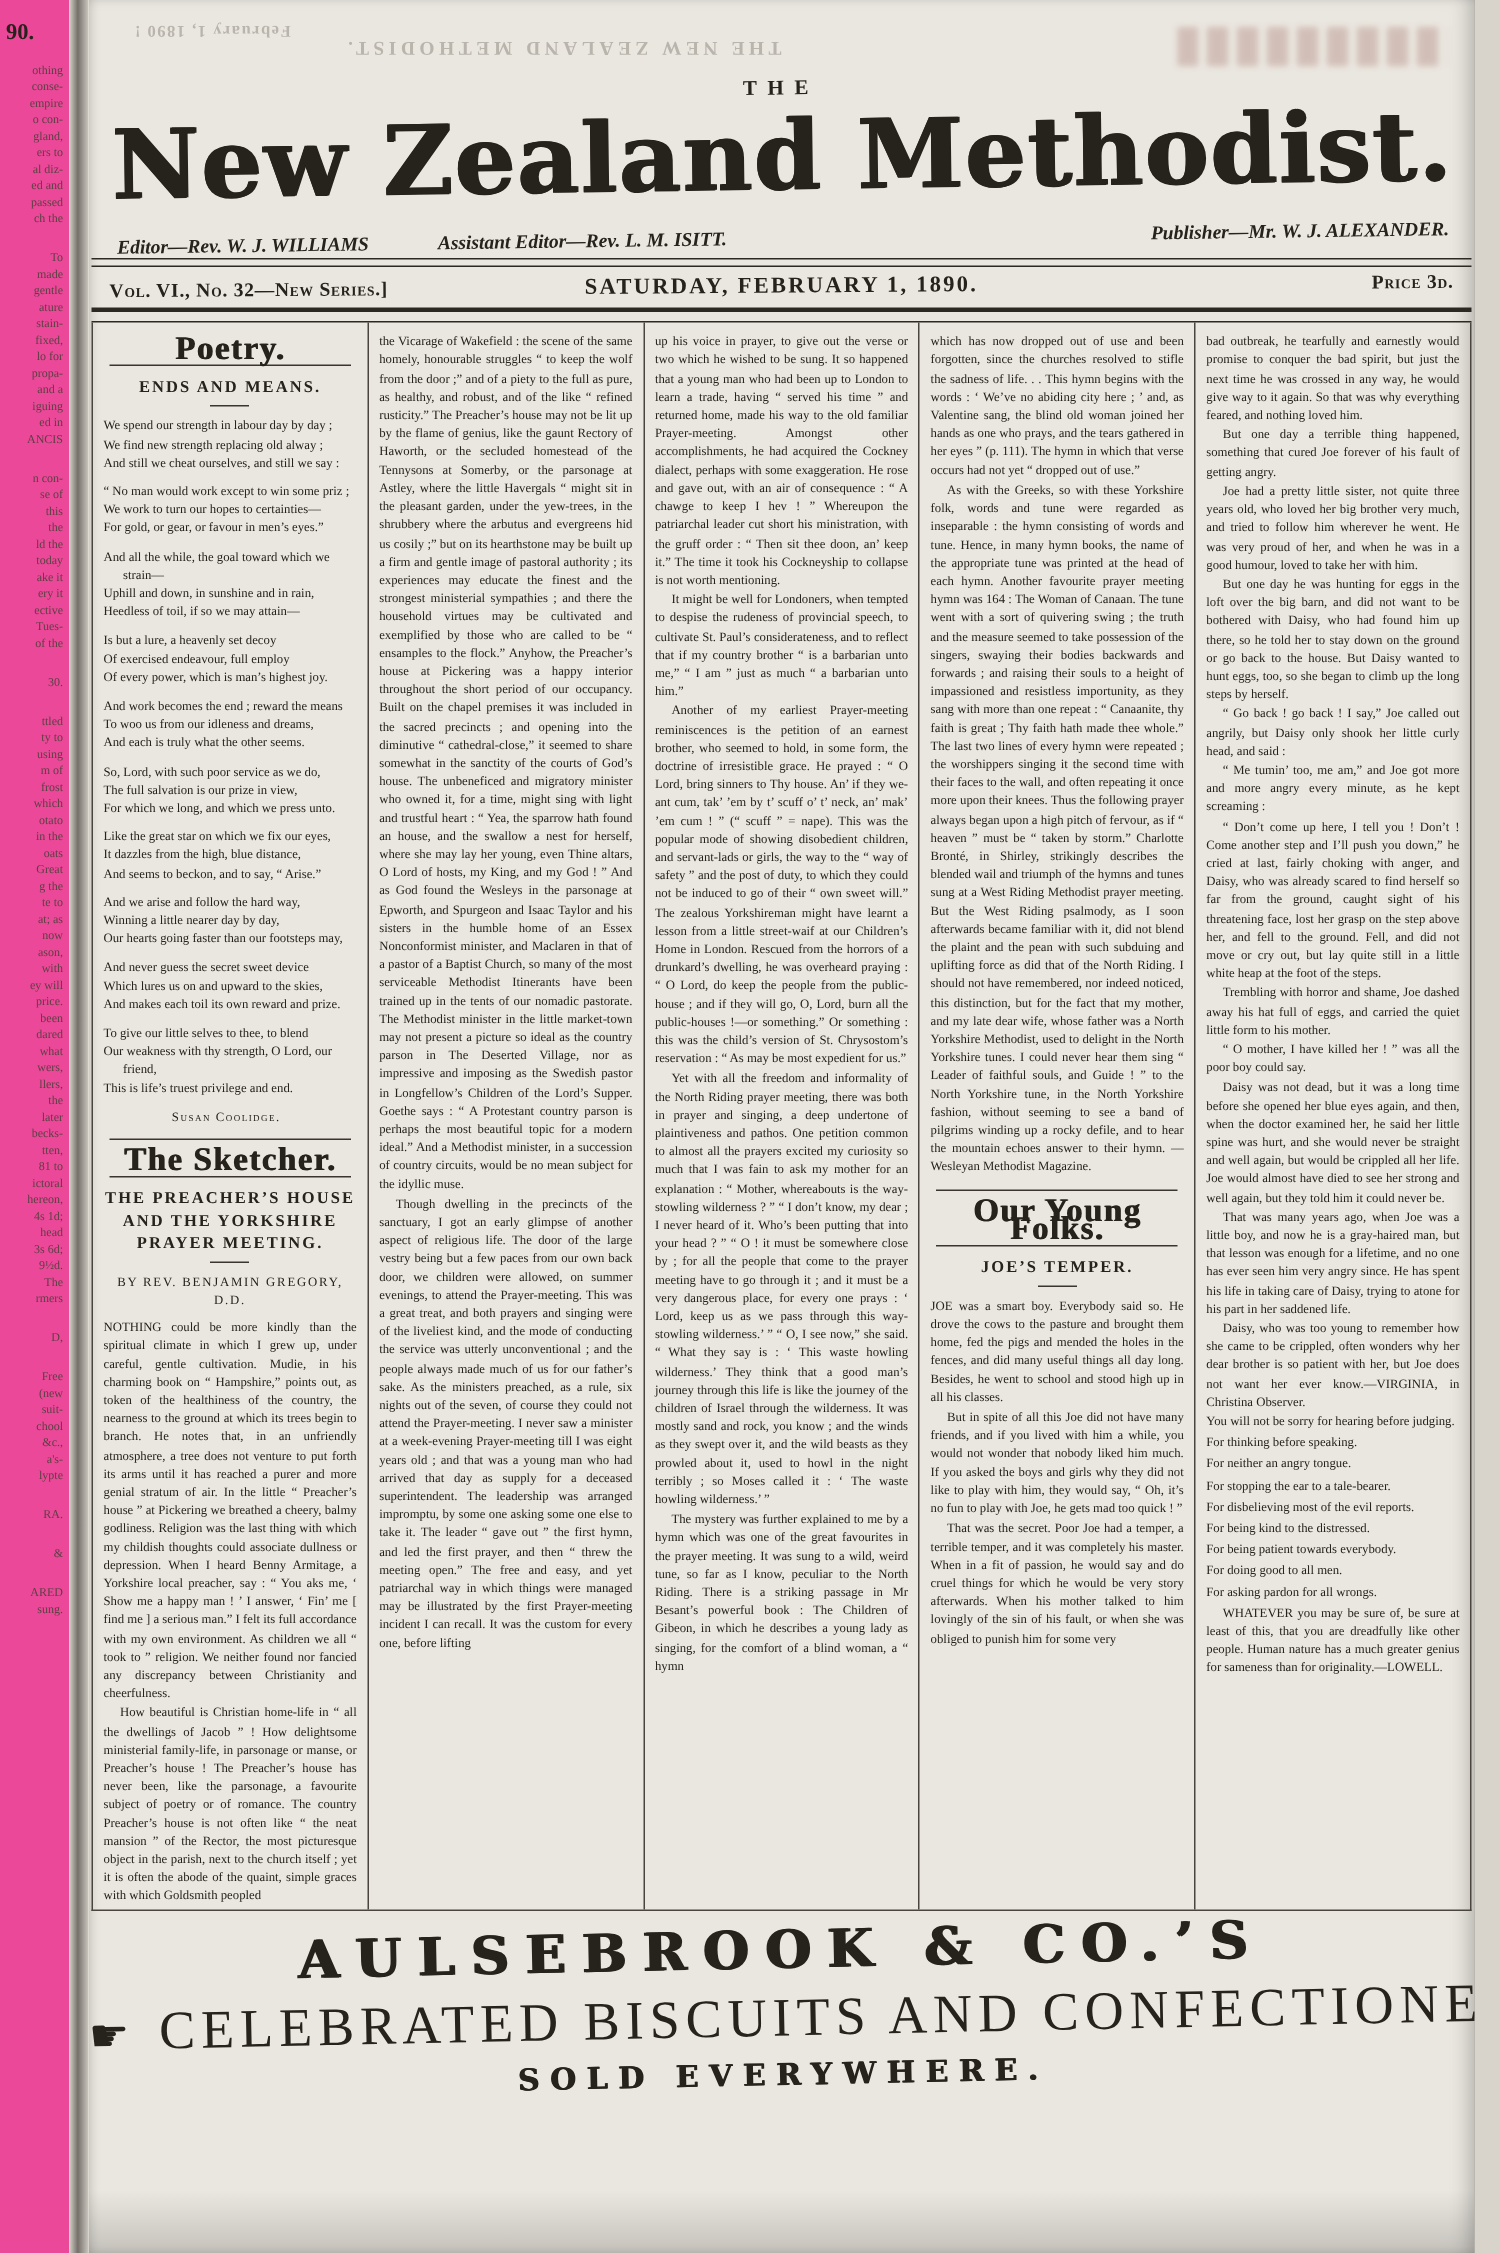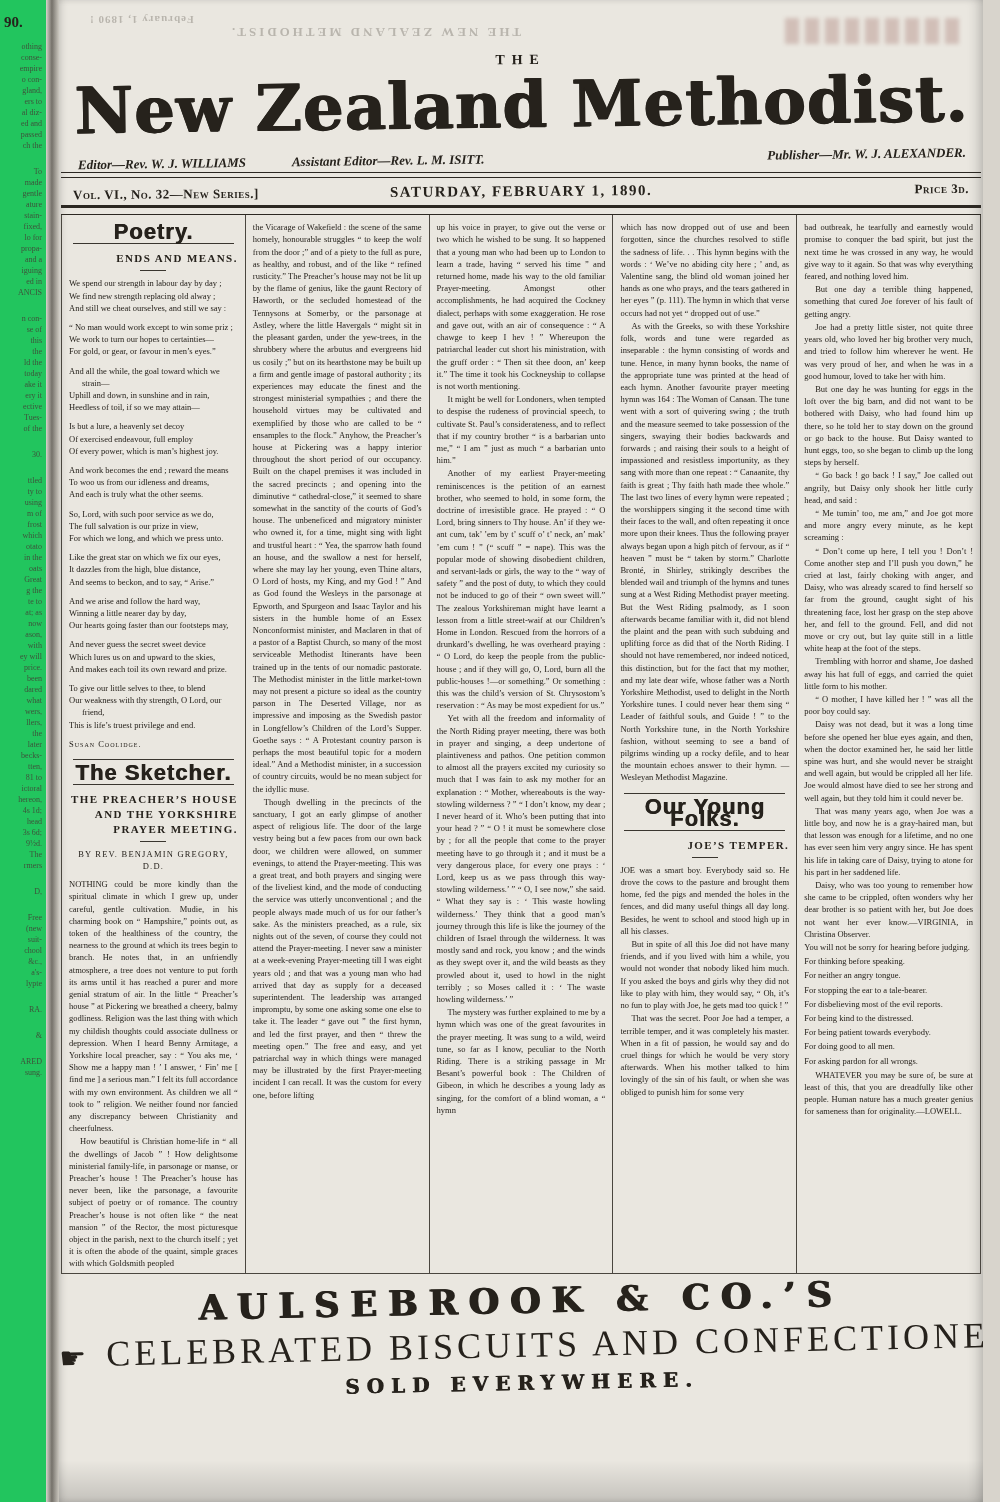--- a/index.html
+++ b/index.html
@@ -1,19 +1,19 @@
 <!DOCTYPE html>
 <html><head>
 <meta charset="utf-8">
 <style>
   html,body{margin:0;padding:0;background:#b7b3ab;}
   .page{position:relative;width:1000px;height:1502px;margin:0 auto;background:#d8d4cc;
         font-family:"Liberation Serif",serif;color:#26221c;overflow:hidden;}
   
-  .edge-strip{position:absolute;left:0;top:0;width:46px;height:100%;background:#22c55e;
+  .edge-strip{position:absolute;left:0;top:0;width:46px;height:100%;background:#ec4899;
               padding:14px 4px 0 0;box-sizing:border-box;overflow:hidden;}
   .edge-strip .pgnum{font-weight:bold;font-size:15px;text-align:left;padding-left:4px;margin-bottom:10px;}
   .frag{display:block;text-align:right;font-size:8px;line-height:11px;color:#433e35;opacity:.85;}
   .frag-gap{height:15px;}
   .gutter{position:absolute;left:46px;top:0;width:13px;height:100%;
           background:linear-gradient(90deg,rgba(50,45,38,0) 0%,rgba(35,31,25,.55) 45%,rgba(50,45,38,.08) 100%);}
   
   .sheet{position:absolute;left:59px;top:0;width:924px;height:100%;background:#eae7e0;
          box-shadow:inset -10px 0 14px -8px rgba(0,0,0,.28), inset 4px 0 8px -4px rgba(0,0,0,.25);
          box-sizing:border-box;overflow:hidden;}
@@ -38,30 +38,30 @@
   .dl-left{flex:1;text-align:left;font-variant:small-caps;font-weight:600;font-size:13px;letter-spacing:.5px;}
   .dl-center{flex:1.2;text-align:center;font-weight:bold;font-size:15px;letter-spacing:1.5px;}
   .dl-right{flex:1;text-align:right;font-variant:small-caps;font-weight:600;font-size:13px;letter-spacing:.5px;}
   .rule-heavy{height:6px;border-top:3px solid #2c2822;border-bottom:1px solid #2c2822;margin:1px 2px 0;}
   
   .columns{display:flex;height:1058px;margin:0 2px;border-bottom:1px solid #4a463f;
            border-left:1px solid #4a463f;border-right:1px solid #4a463f;}
   .col{flex:1 1 0;padding:6px 7px 0;border-right:1px solid #4a463f;overflow:hidden;
        font-size:8.5px;line-height:12.2px;text-align:justify;}
   .col:last-child{border-right:none;}
-  .b-sect{font-family:Liberation Sans, sans-serif;font-weight:bold;font-size:22px;text-align:center;
+  .b-sect{font-family:Liberation Serif, serif;font-weight:bold;font-size:22px;text-align:center;
           letter-spacing:1px;padding:3px 0 5px;border-bottom:1px solid #3a362f;margin:2px 4px 7px;
           text-shadow:.6px 0 0 currentColor;}
   .b-sect.ruletop{border-top:1px solid #3a362f;margin-top:9px;padding-top:7px;}
-  .b-title{font-weight:bold;text-align:right;font-size:11px;letter-spacing:1.4px;margin:5px 0 3px;line-height:1.35;}
+  .b-title{font-weight:bold;text-align:center;font-size:11px;letter-spacing:1.4px;margin:5px 0 3px;line-height:1.35;}
   .b-shortrule{width:26px;border-top:1px solid #3a362f;margin:4px auto 6px;}
   .b-byline{text-align:center;font-size:8.5px;letter-spacing:1.2px;margin:2px 0 6px;}
   .b-stanza{margin:0 0 7px;}
   .b-stanza .line,.b-moral .line{display:block;padding-left:13px;text-indent:-13px;text-align:left;}
-  .b-sig{text-align:left;font-variant:small-caps;letter-spacing:1px;padding-right:5px;margin:1px 0 5px;}
+  .b-sig{text-align:center;font-variant:small-caps;letter-spacing:1px;padding-right:5px;margin:1px 0 5px;}
   .b-para{margin:0 0 1px;text-indent:11px;}
   .b-para.cont{text-indent:0;}
   .b-moral{margin-top:1px;}
   .b-moral .line{margin-bottom:2px;}
   
   .advert{margin-top:6px;text-align:center;transform:rotate(-1.2deg);position:relative;}
   .ad1{font-family:"DejaVu Serif",serif;font-weight:bold;font-size:35px;letter-spacing:11px;
        text-shadow:1.5px 0 0 currentColor;}
   .ad2{font-size:36px;letter-spacing:4px;margin-top:3px;white-space:nowrap;}
   .hand{font-family:"DejaVu Sans",sans-serif;font-size:30px;vertical-align:middle;margin-right:16px;}

